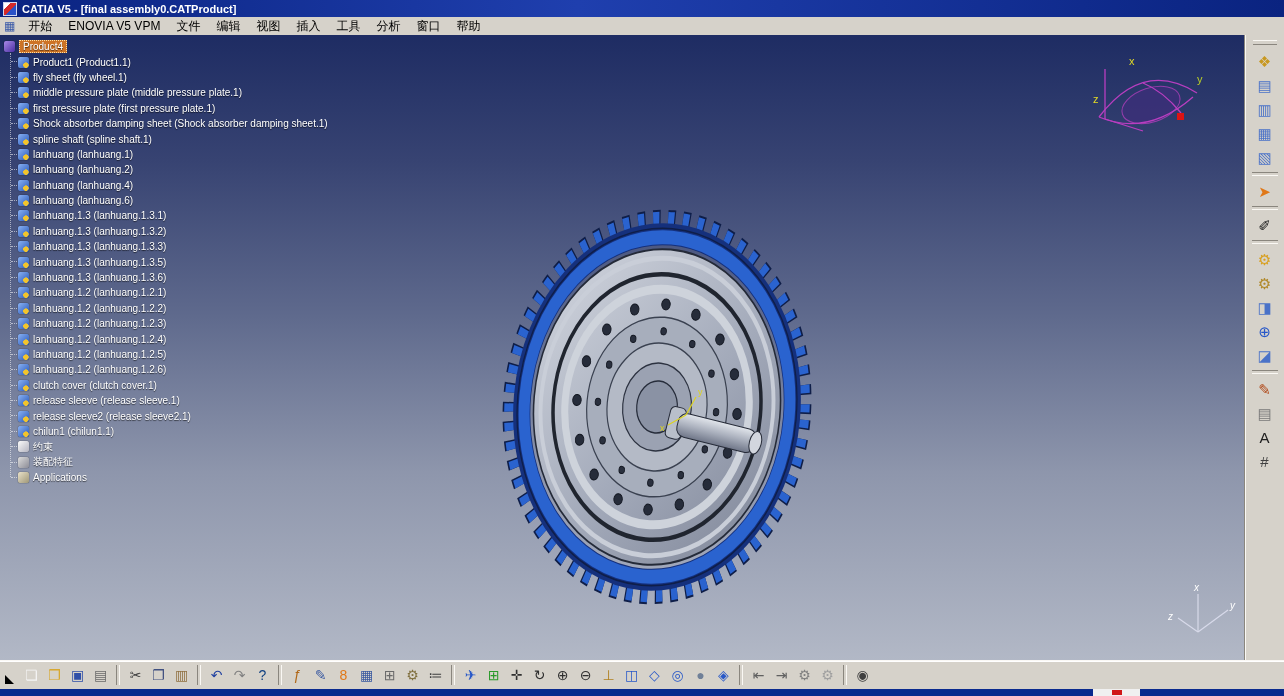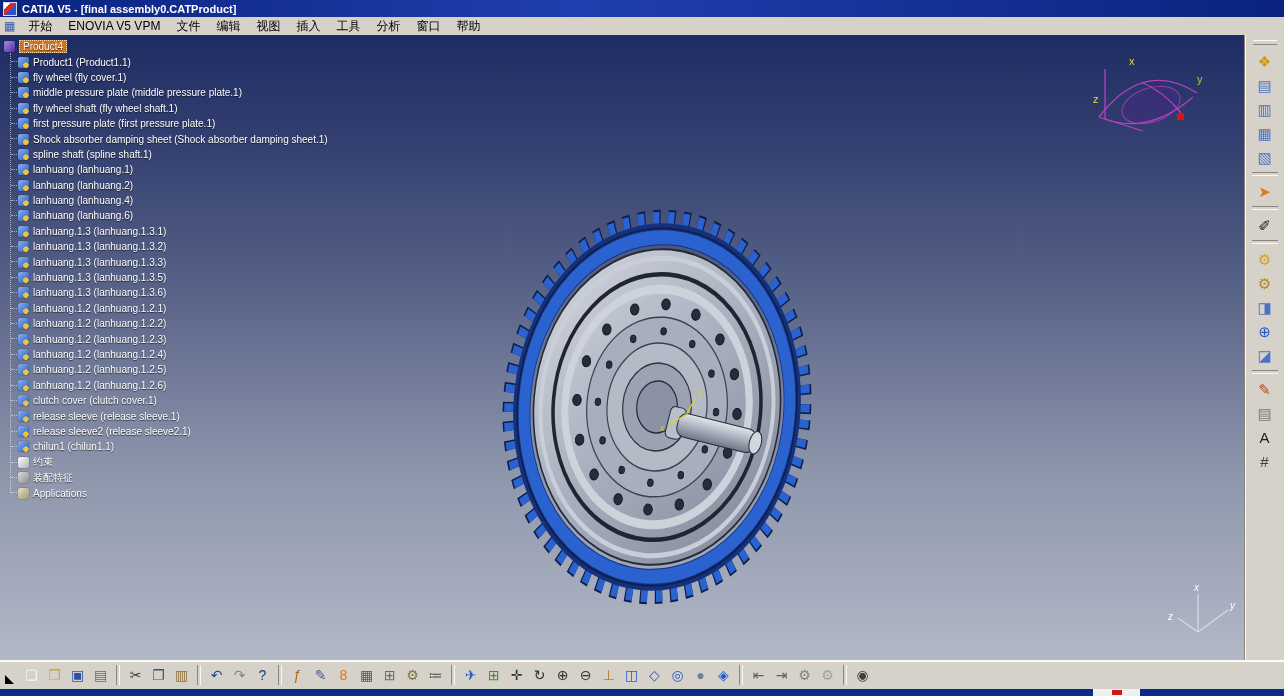--- a/index.html
+++ b/index.html
@@ -205,29 +205,25 @@
         <div class="tree-row icon-product-root root selected">
     <span class="tree-icon"></span>
     <span class="tree-label">Product4</span>
   </div>
         <div class="tree-row icon-component">
     <span class="tree-icon"></span>
     <span class="tree-label">Product1 (Product1.1)</span>
   </div>
         <div class="tree-row icon-component">
     <span class="tree-icon"></span>
-    <span class="tree-label">fly wheel (fly cover.1)</span>
+    <span class="tree-label">fly sheet (fly wheel.1)</span>
   </div>
         <div class="tree-row icon-component">
     <span class="tree-icon"></span>
     <span class="tree-label">middle pressure plate (middle pressure plate.1)</span>
-  </div>
-        <div class="tree-row icon-component">
-    <span class="tree-icon"></span>
-    <span class="tree-label">fly wheel shaft (fly wheel shaft.1)</span>
   </div>
         <div class="tree-row icon-component">
     <span class="tree-icon"></span>
     <span class="tree-label">first pressure plate (first pressure plate.1)</span>
   </div>
         <div class="tree-row icon-component">
     <span class="tree-icon"></span>
     <span class="tree-label">Shock absorber damping sheet (Shock absorber damping sheet.1)</span>
   </div>
         <div class="tree-row icon-component">

